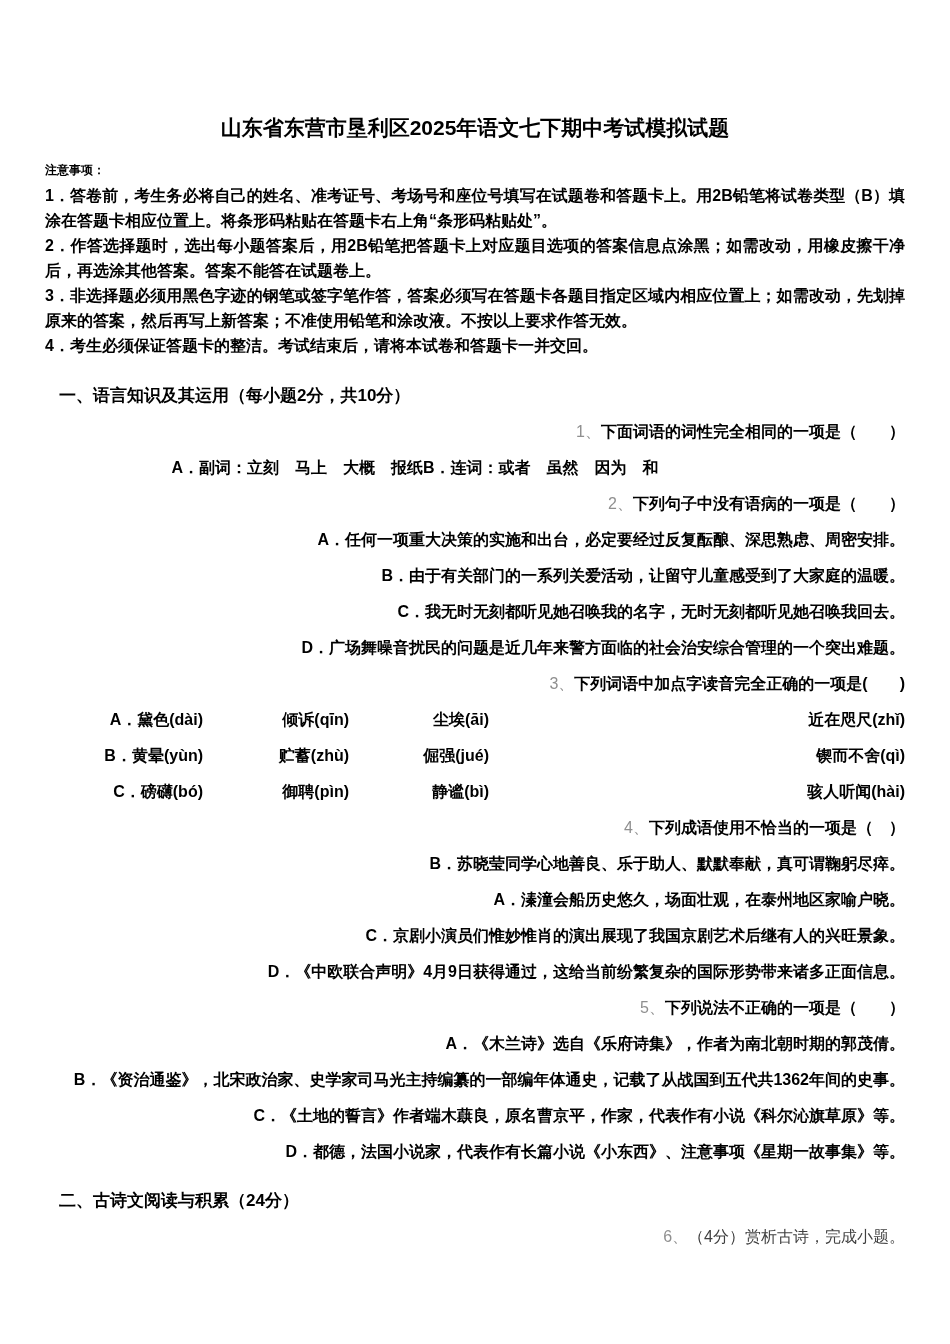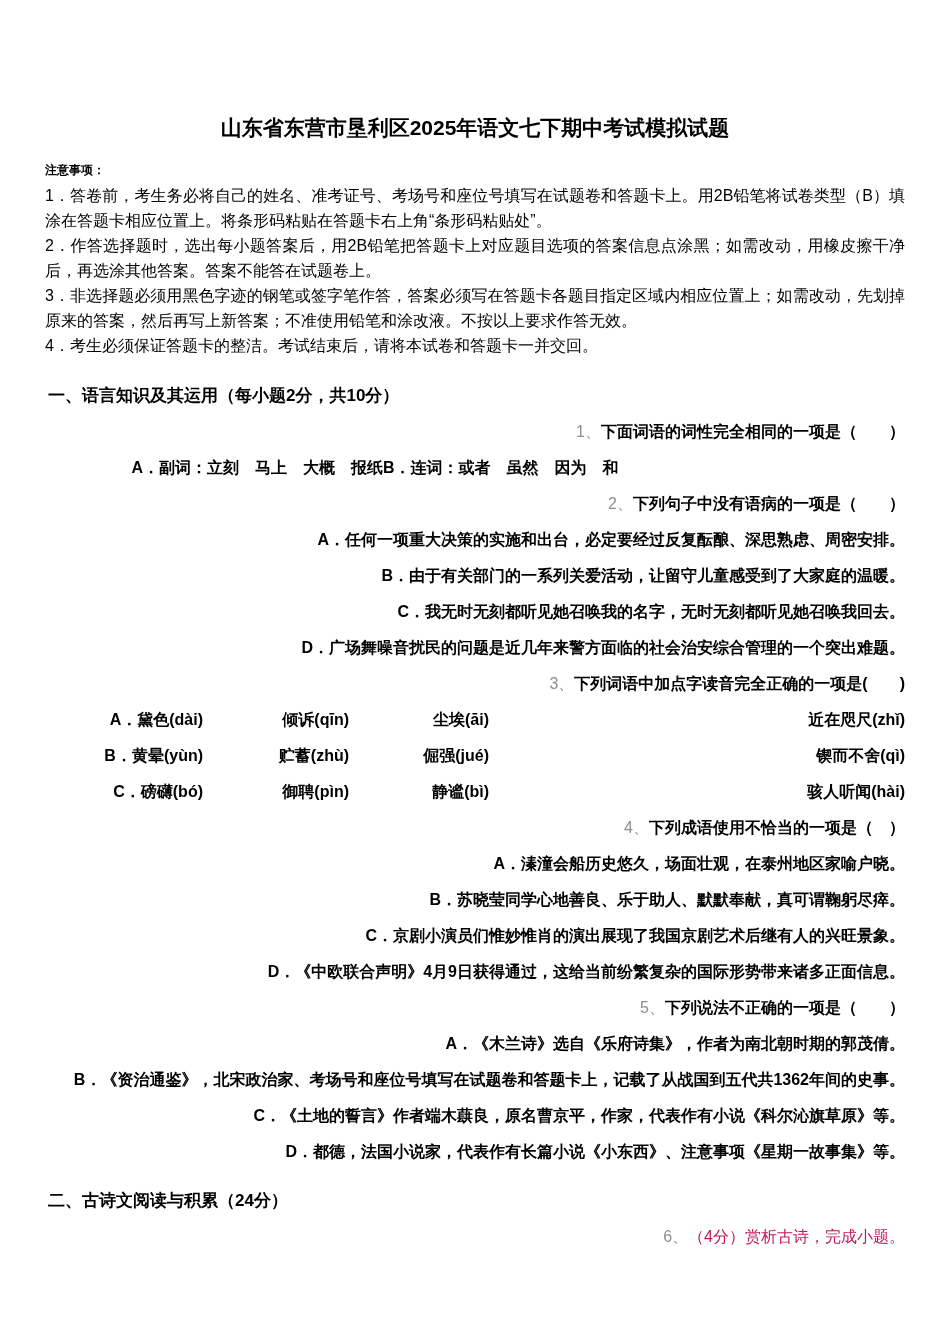--- a/index.html
+++ b/index.html
@@ -27,44 +27,46 @@
     font-size: 12px;
     font-weight: bold;
     margin: 0;
     line-height: 25px;
   }
   .notice-item {
     font-size: 16px;
     margin: 0;
     line-height: 25px;
     text-align: justify;
+    font-weight: bold;
   }
   .section-heading {
     font-size: 17px;
     font-weight: bold;
-    margin: 27px 0 14px 3px;
+    margin: 27px 0 14px 14px;
     line-height: 22px;
   }
   .qline {
     font-size: 16px;
     line-height: 22px;
     margin: 0 0 14px 0;
     font-weight: bold;
     text-align: right;
   }
   .qnum {
     color: #8f8f8f;
     font-weight: normal;
   }
   .muted {
-    color: #be185d;
+    color: #404040;
     font-weight: normal;
   }
   .two-col {
     display: flex;
+    margin-left: 40px;
   }
   .two-col .col-a {
     flex: 0 0 338px;
     width: 338px;
   }
   .pinyin-row {
     display: grid;
     grid-template-columns: 158px 146px 140px 1fr;
   }
   section { margin: 0; padding: 0; }
@@ -113,28 +115,28 @@
       <span>锲而不舍(qì)</span>
     </div>
     <div class="qline pinyin-row">
       <span>C．磅礴(bó)</span>
       <span>御聘(pìn)</span>
       <span>静谧(bì)</span>
       <span>骇人听闻(hài)</span>
     </div>
 
     <p class="qline stem"><span class="qnum">4、</span><span>下列成语使用不恰当的一项是（　）</span></p>
+    <p class="qline">B．苏晓莹同学心地善良、乐于助人、默默奉献，真可谓鞠躬尽瘁。</p>
     <p class="qline">A．溱潼会船历史悠久，场面壮观，在泰州地区家喻户晓。</p>
-    <p class="qline">B．苏晓莹同学心地善良、乐于助人、默默奉献，真可谓鞠躬尽瘁。</p>
     <p class="qline">C．京剧小演员们惟妙惟肖的演出展现了我国京剧艺术后继有人的兴旺景象。</p>
     <p class="qline">D．《中欧联合声明》4月9日获得通过，这给当前纷繁复杂的国际形势带来诸多正面信息。</p>
 
     <p class="qline stem"><span class="qnum">5、</span><span>下列说法不正确的一项是（　　）</span></p>
     <p class="qline">A．《木兰诗》选自《乐府诗集》，作者为南北朝时期的郭茂倩。</p>
-    <p class="qline">B．《资治通鉴》，北宋政治家、考场号和座位号填写在试题卷和答题卡上，记载了从战国到五代共1362年间的史事。</p>
+    <p class="qline">B．《资治通鉴》，北宋政治家、史学家司马光主持编纂的一部编年体通史，记载了从战国到五代共1362年间的史事。</p>
     <p class="qline">C．《土地的誓言》作者端木蕻良，原名曹京平，作家，代表作有小说《科尔沁旗草原》等。</p>
     <p class="qline">D．都德，法国小说家，代表作有长篇小说《小东西》、注意事项《星期一故事集》等。</p>
   </section>
 
   <section>
     <p class="section-heading">二、古诗文阅读与积累（24分）</p>
     <p class="qline"><span class="qnum">6、</span><span class="muted">（4分）赏析古诗，完成小题。</span></p>
   </section>
 
 </div>

